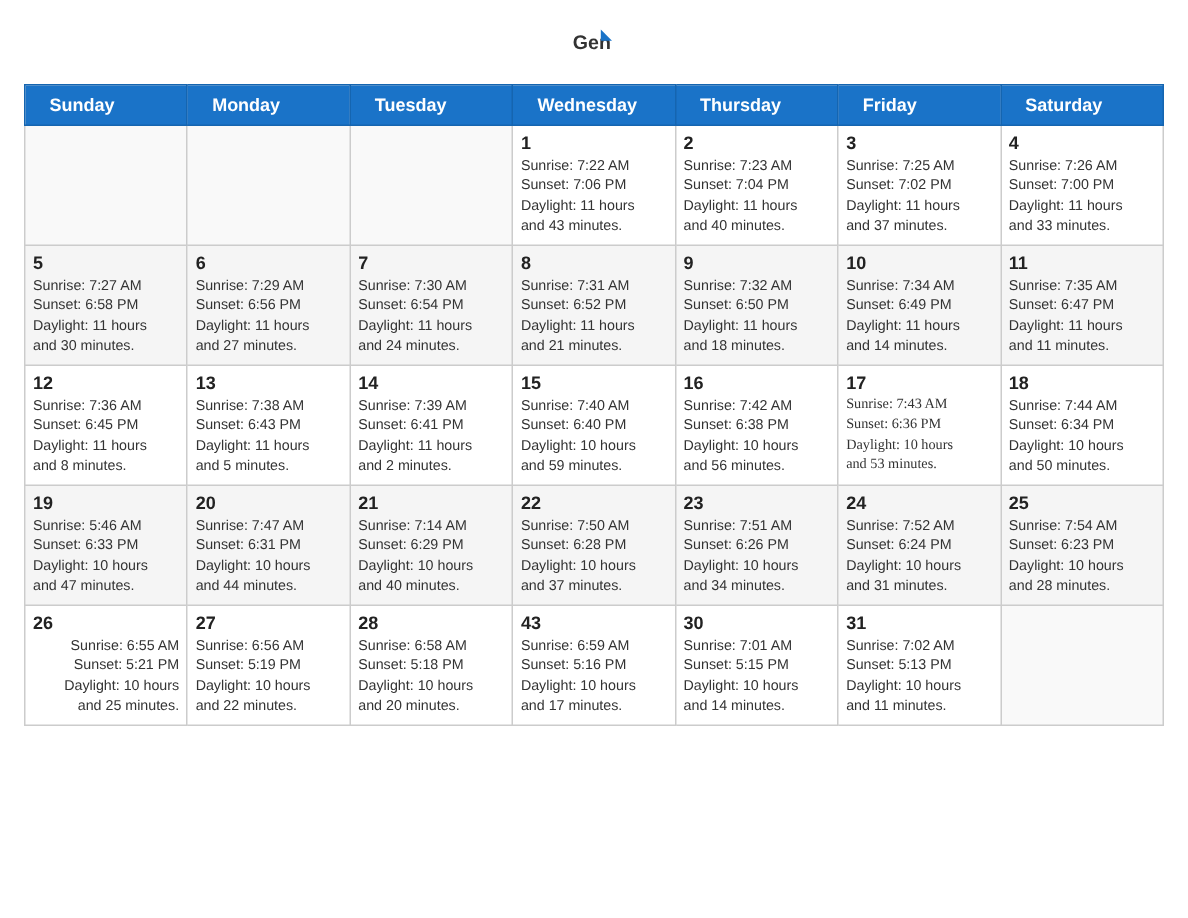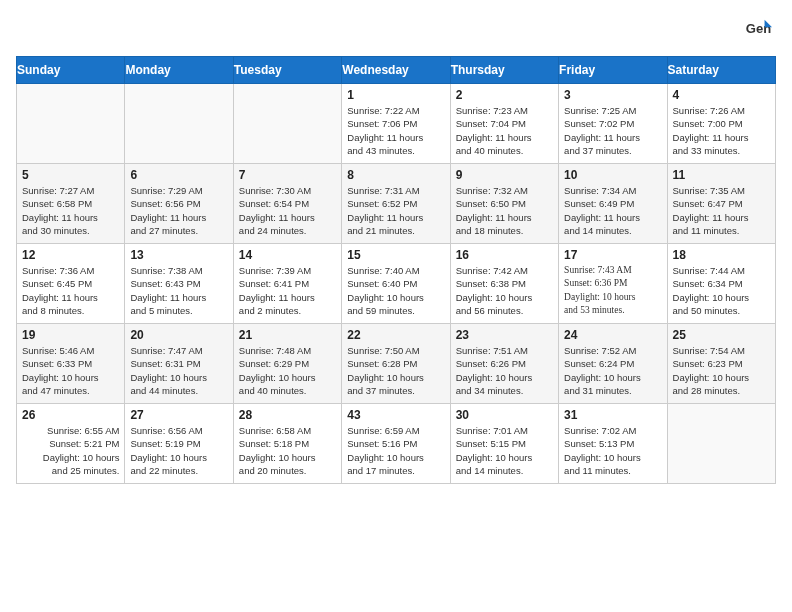--- a/index.html
+++ b/index.html
@@ -5,21 +5,21 @@
     * { box-sizing: border-box; margin: 0; padding: 0; }
     body {
       font-family: Arial, sans-serif;
       background: #fff;
       width: 792px;
       min-height: 612px;
       padding: 16px;
     }
     .header {
       display: flex;
-      justify-content: flex-end;
+      justify-content: center;
       align-items: flex-start;
       margin-bottom: 12px;
     }
     .logo {
       display: flex;
       align-items: center;
     }
     .logo-icon {
       width: 28px;
       height: 28px;
@@ -40,21 +40,21 @@
     table {
       width: 100%;
       border-collapse: collapse;
       table-layout: fixed;
     }
     thead tr th {
       background-color: #1a73c8;
       color: #fff;
       font-size: 12px;
       font-weight: bold;
-      padding: 6px 0;
+      padding: 6px 16px;
       text-align: left;
       border: 1px solid #1565b0;
     }
     tbody tr td {
       border: 1px solid #ccc;
       vertical-align: top;
       padding: 4px 5px;
       font-size: 10px;
       color: #333;
       height: 80px;
@@ -252,21 +252,21 @@
         </td>
         <td>
           <div class="day-number">20</div>
           <div class="day-info" style="white-space: pre-line;">Sunrise: 7:47 AM
 Sunset: 6:31 PM
 Daylight: 10 hours
 and 44 minutes.</div>
         </td>
         <td>
           <div class="day-number">21</div>
-          <div class="day-info" style="white-space: pre-line;">Sunrise: 7:48 AM
+          <div class="day-info" style="white-space: pre-line;">Sunrise: 7:14 AM
 Sunset: 6:29 PM
 Daylight: 10 hours
 and 40 minutes.</div>
         </td>
         <td>
           <div class="day-number">22</div>
           <div class="day-info" style="white-space: pre-line;">Sunrise: 7:50 AM
 Sunset: 6:28 PM
 Daylight: 10 hours
 and 37 minutes.</div>

